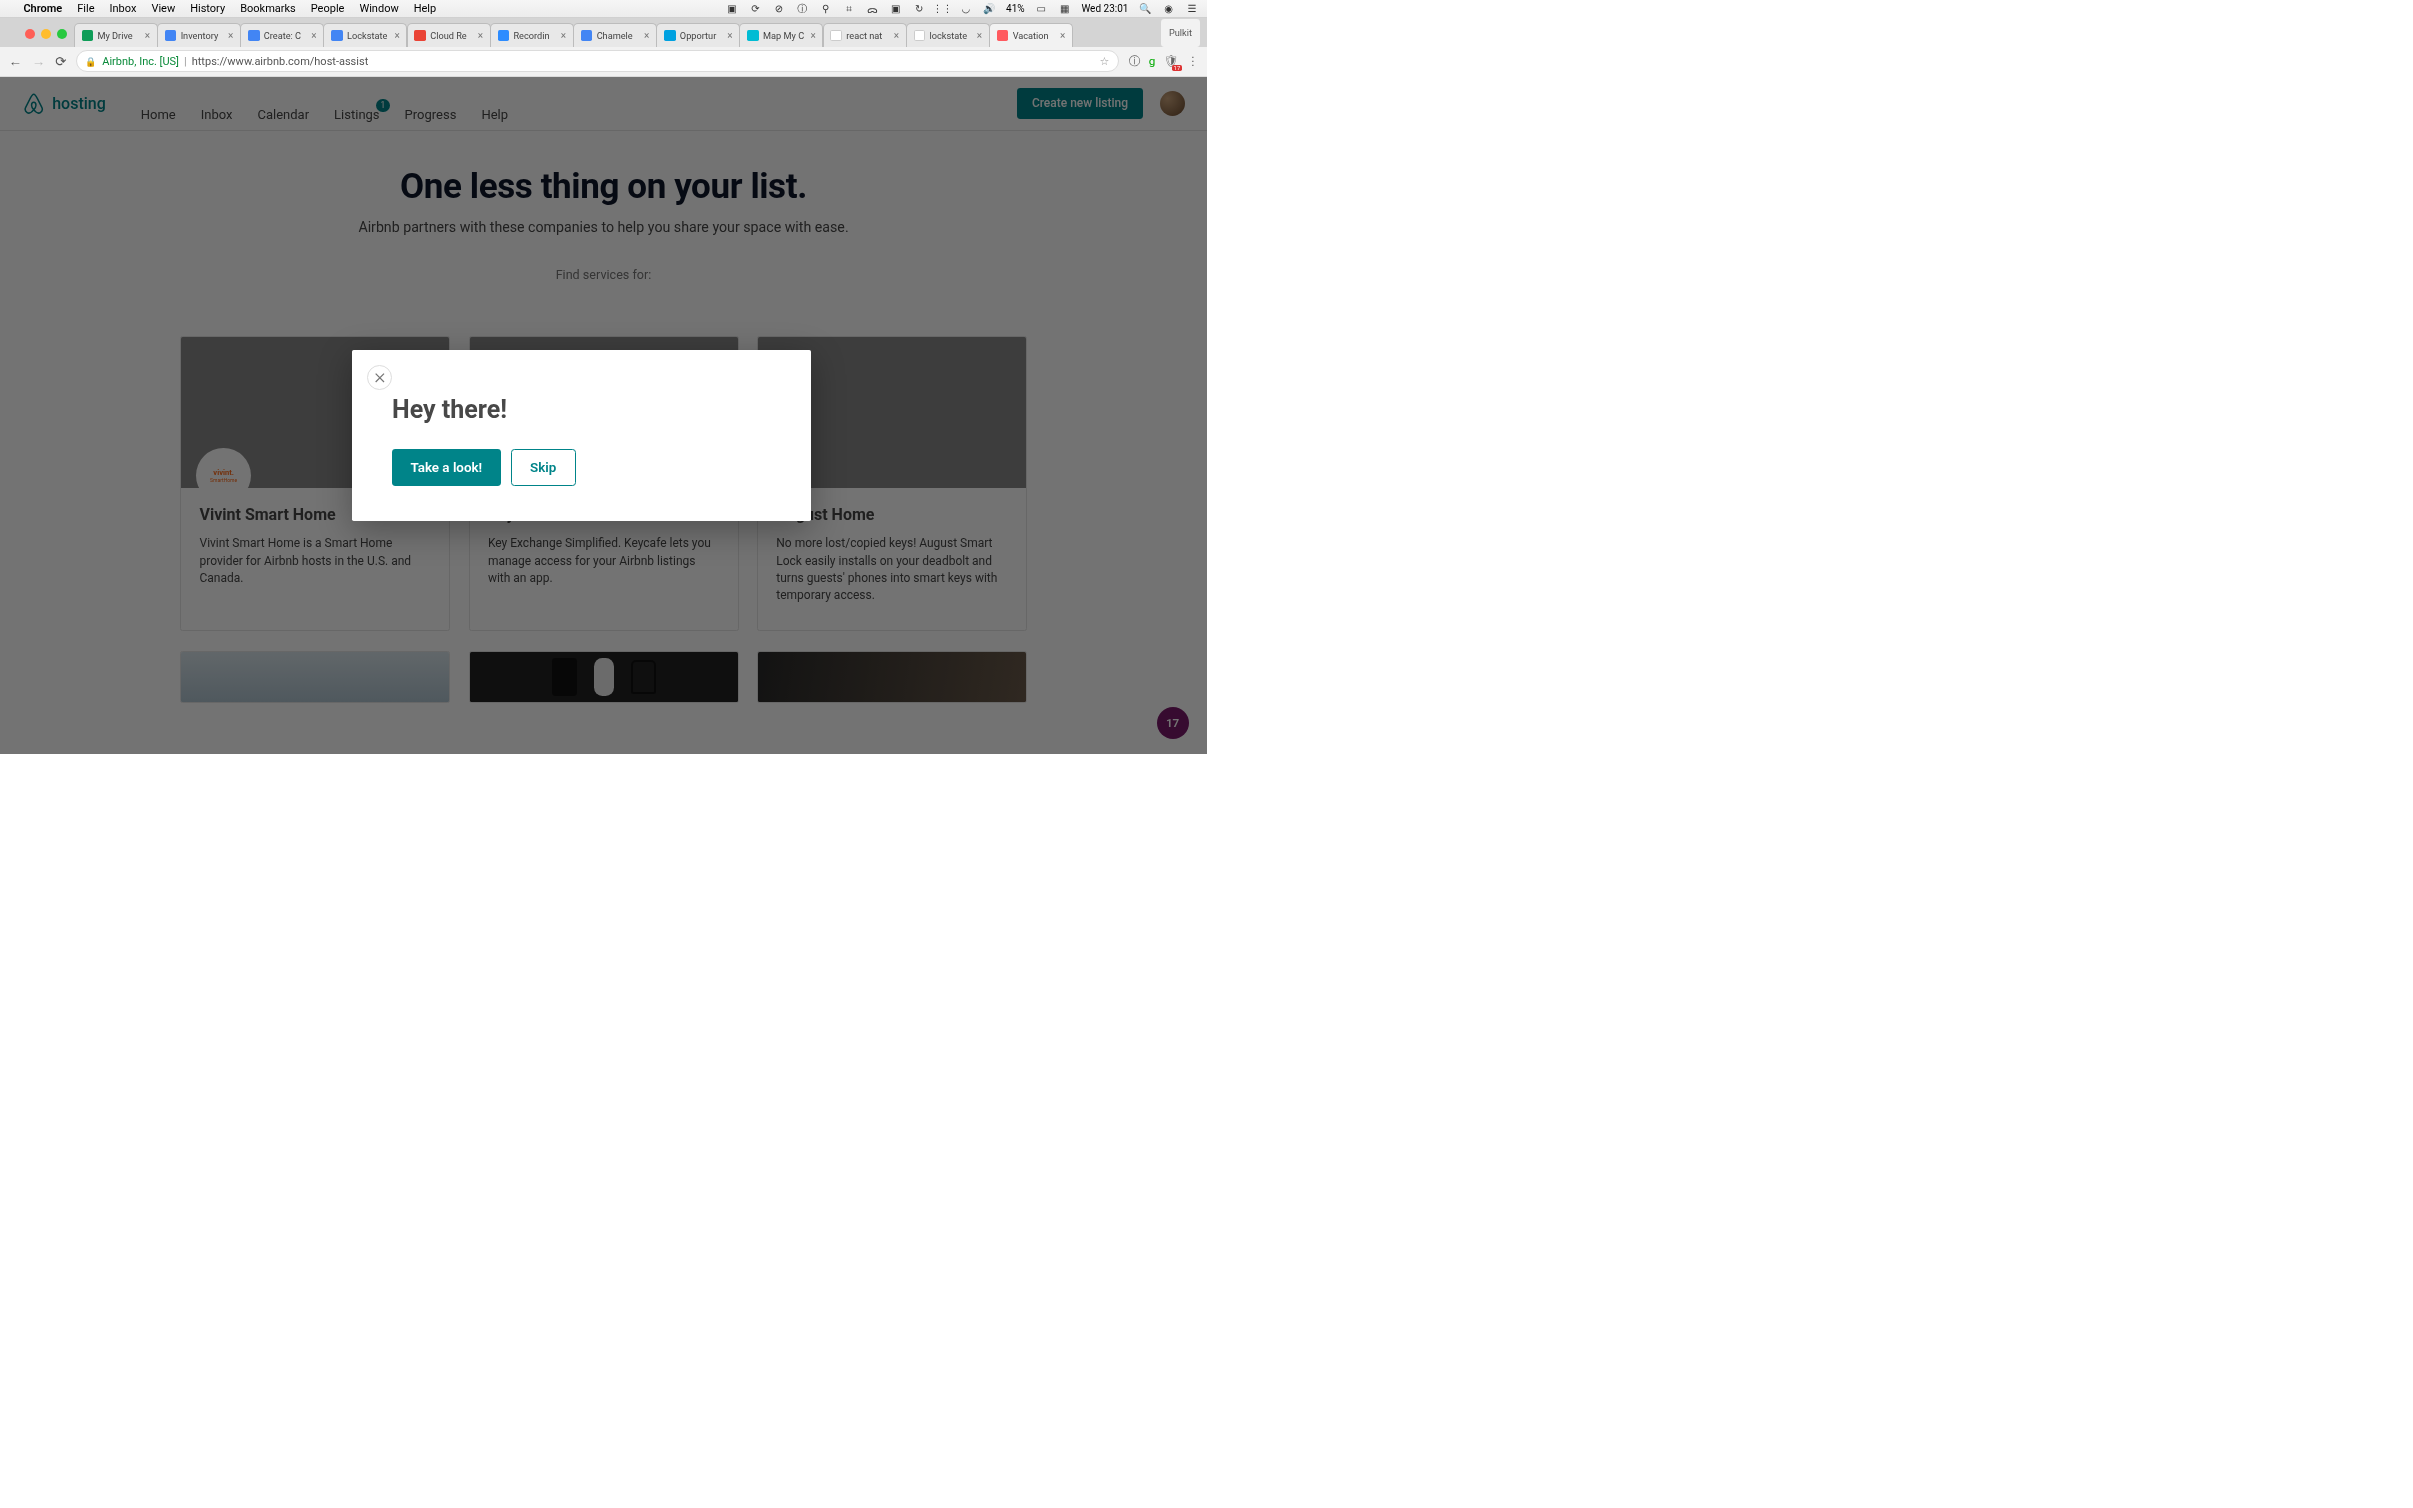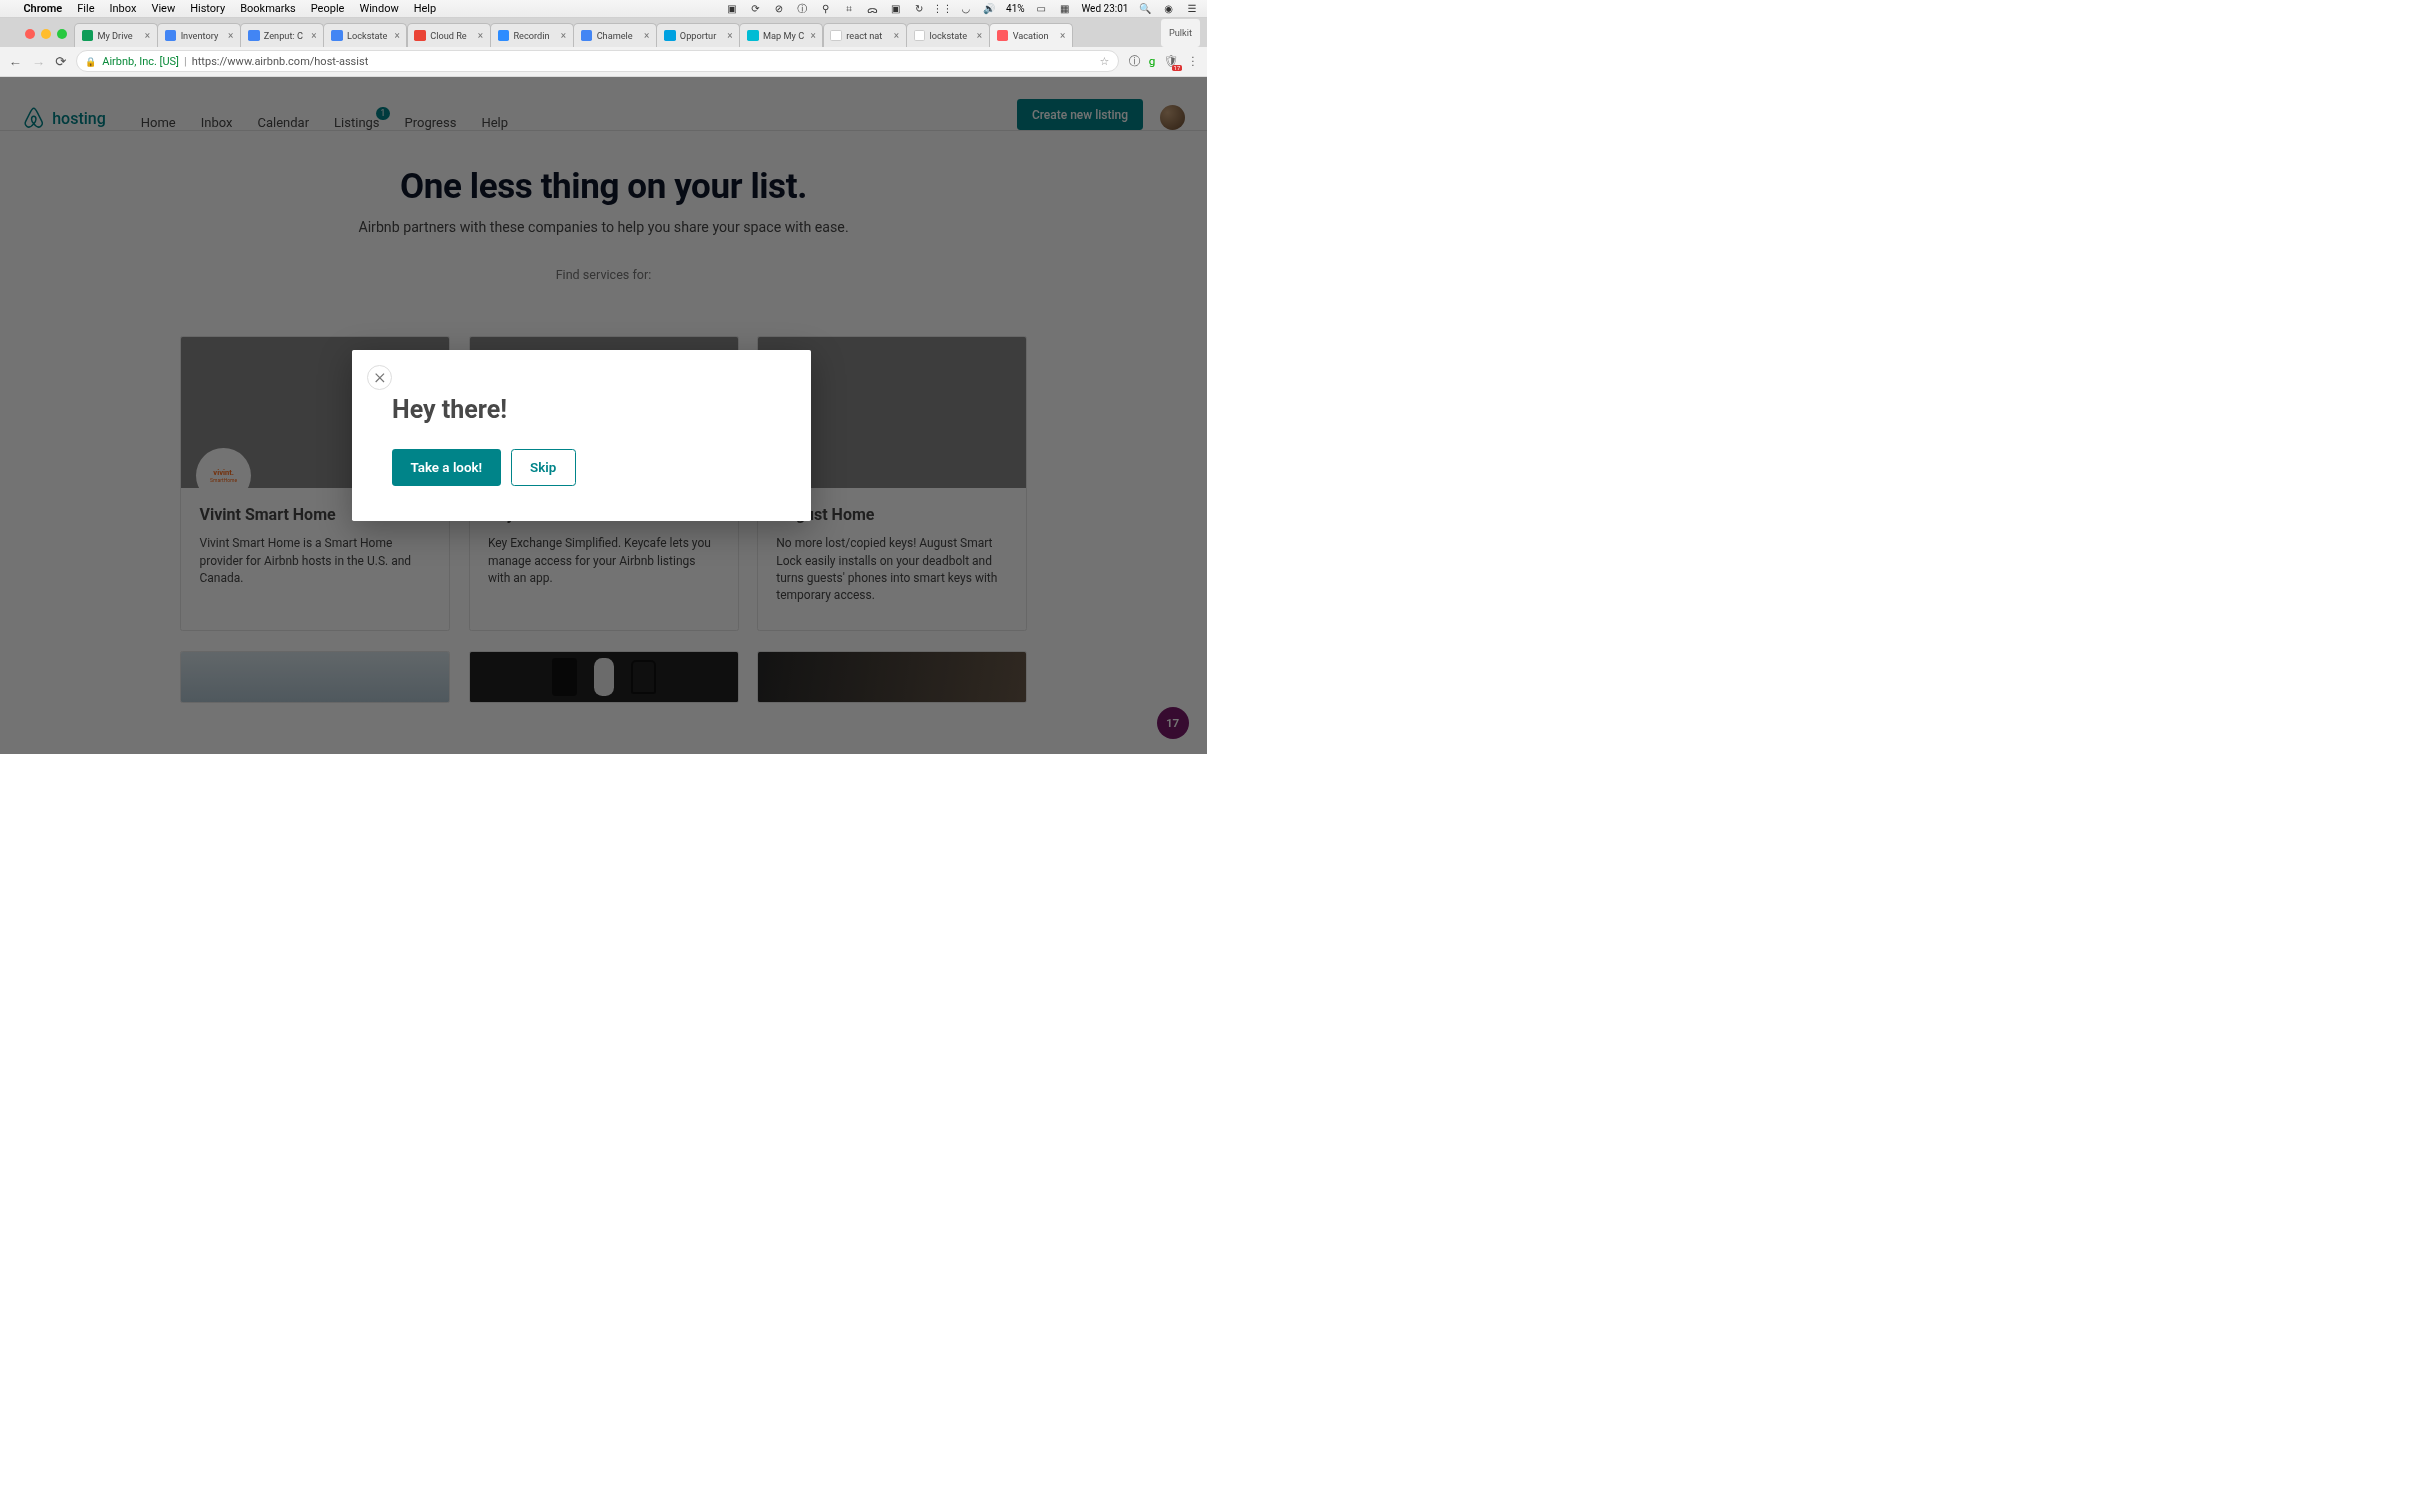--- a/index.html
+++ b/index.html
@@ -32,21 +32,21 @@
 .lock { color: #0a8a3a; font-size: 9.2px; }
 .url-org { color: #0a8a3a; }
 .url-sep { color: #999; }
 .url-rest { color: #555; }
 .addr-right { display: flex; gap: 8.4px; align-items: center; color: #666; font-size: 11.7px; }
 .ext-badge { position: relative; }
 .ext-badge .bnum { position: absolute; bottom: -2.5px; right: -3.4px; background: #d33; color: #fff; font-size: 5.9px; padding: 0 1.7px; border-radius: 1.7px; }
 
 
 .page { position: relative; height: calc(754px - 18.4px - 28.5px - 30px); overflow: hidden; }
-.hostbar { height: 54px; border-bottom: 0.8px solid #e4e4e4; display: flex; align-items: flex-end; padding: 0 22px; }
+.hostbar { height: 54px; border-bottom: 0.8px solid #e4e4e4; display: flex; align-items: center; padding: 0 22px; }
 .brand { display: flex; align-items: center; gap: 6.7px; color: #008489; font-size: 16px; font-weight: 500; }
 .brand svg { width: 23.5px; height: 23.5px; }
 .hostnav { display: flex; gap: 25px; margin-left: 35px; font-size: 13px; color: #484848; }
 .hostnav .navitem { position: relative; cursor: pointer; margin-top: 22px; }
 .badge1 { position: absolute; top: -8.4px; right: -10px; background: #008489; color: #fff; width: 13.4px; height: 13.4px; border-radius: 50%; font-size: 8.4px; display: flex; align-items: center; justify-content: center; }
 .create-btn { margin-left: auto; background: #008489; color: #fff; padding: 8.4px 15px; border-radius: 3.4px; font-size: 12px; font-weight: 500; cursor: pointer; }
 .avatar { width: 25px; height: 25px; border-radius: 50%; background: radial-gradient(circle at 30% 30%, #c9a27a, #6b4a2f); margin-left: 17px; }
 
 .hero { text-align: center; padding-top: 35px; }
 .hero h1 { font-size: 35px; font-weight: 700; color: #0f172a; letter-spacing: -0.4px; }
@@ -133,21 +133,21 @@
         <span class="tlabel">My Drive</span>
         <span class="tclose">×</span>
       </div>
       <div class="tab">
         <span class="favicon" style="background: rgb(66, 133, 244);"></span>
         <span class="tlabel">Inventory</span>
         <span class="tclose">×</span>
       </div>
       <div class="tab">
         <span class="favicon" style="background: rgb(66, 133, 244);"></span>
-        <span class="tlabel">Zenput: C</span>
+        <span class="tlabel">Create: C</span>
         <span class="tclose">×</span>
       </div>
       <div class="tab">
         <span class="favicon" style="background: rgb(66, 133, 244);"></span>
         <span class="tlabel">Lockstate</span>
         <span class="tclose">×</span>
       </div>
       <div class="tab">
         <span class="favicon" style="background: rgb(234, 67, 53);"></span>
         <span class="tlabel">Cloud Re</span>

